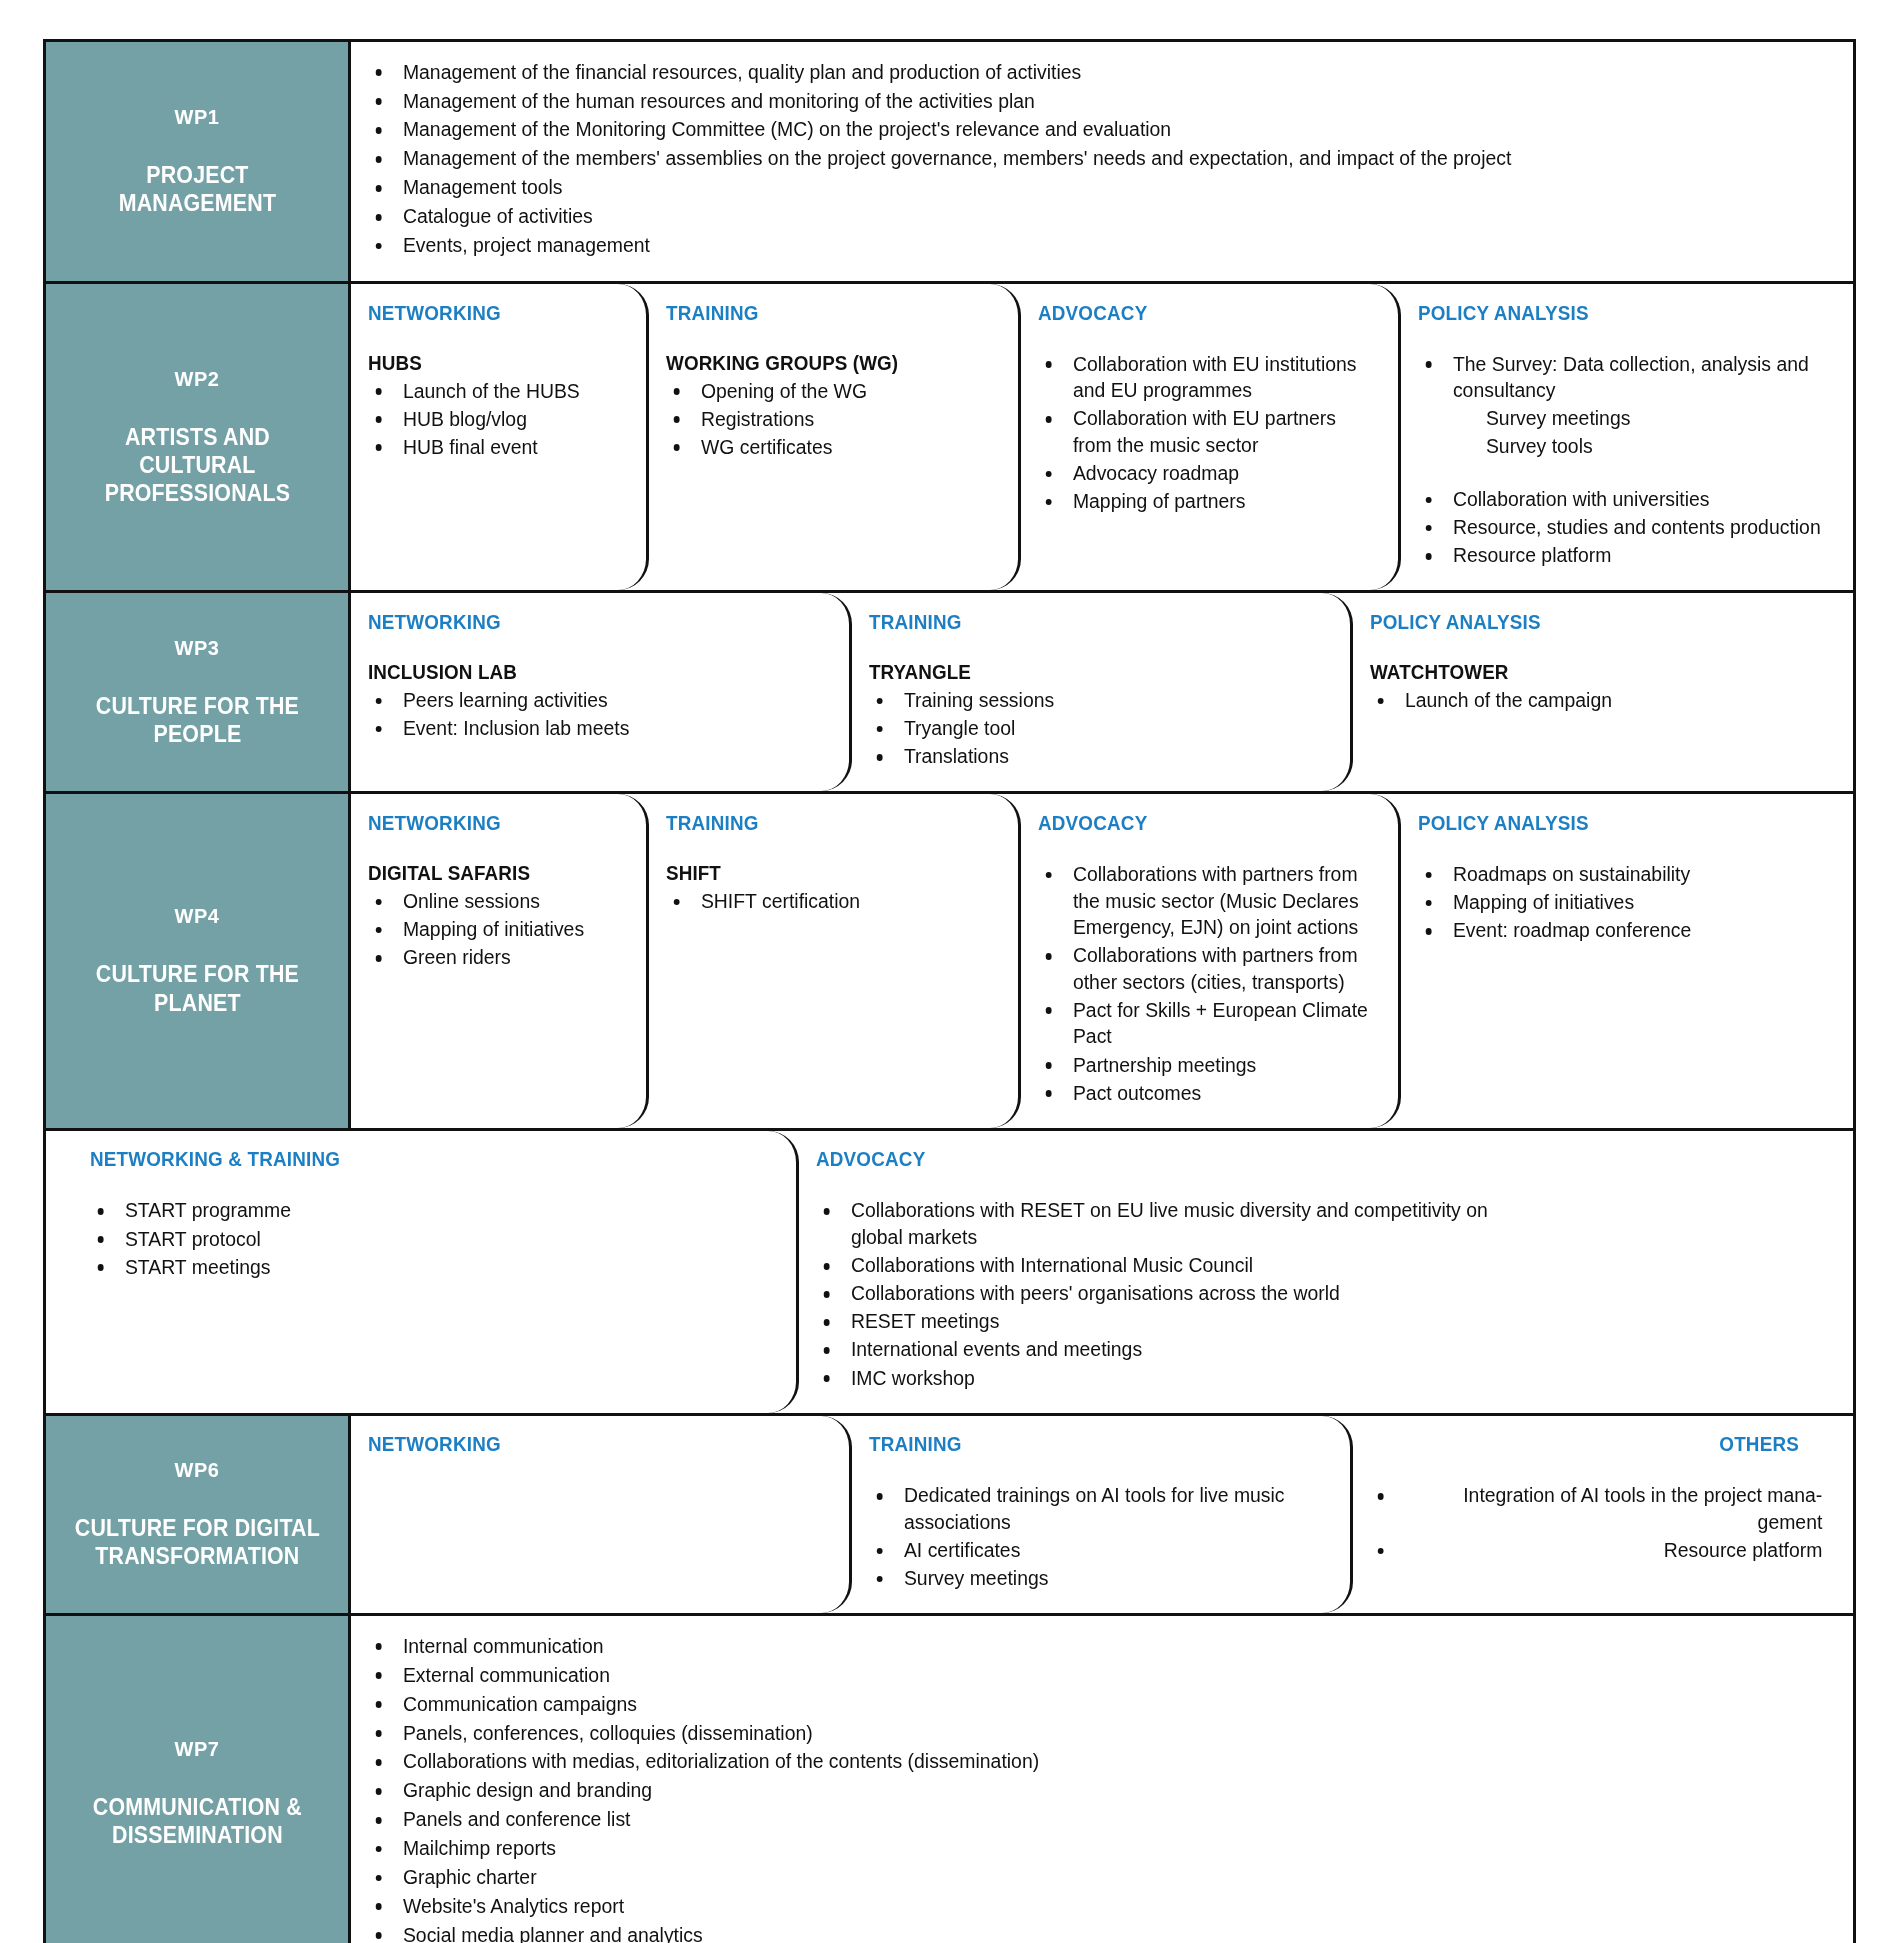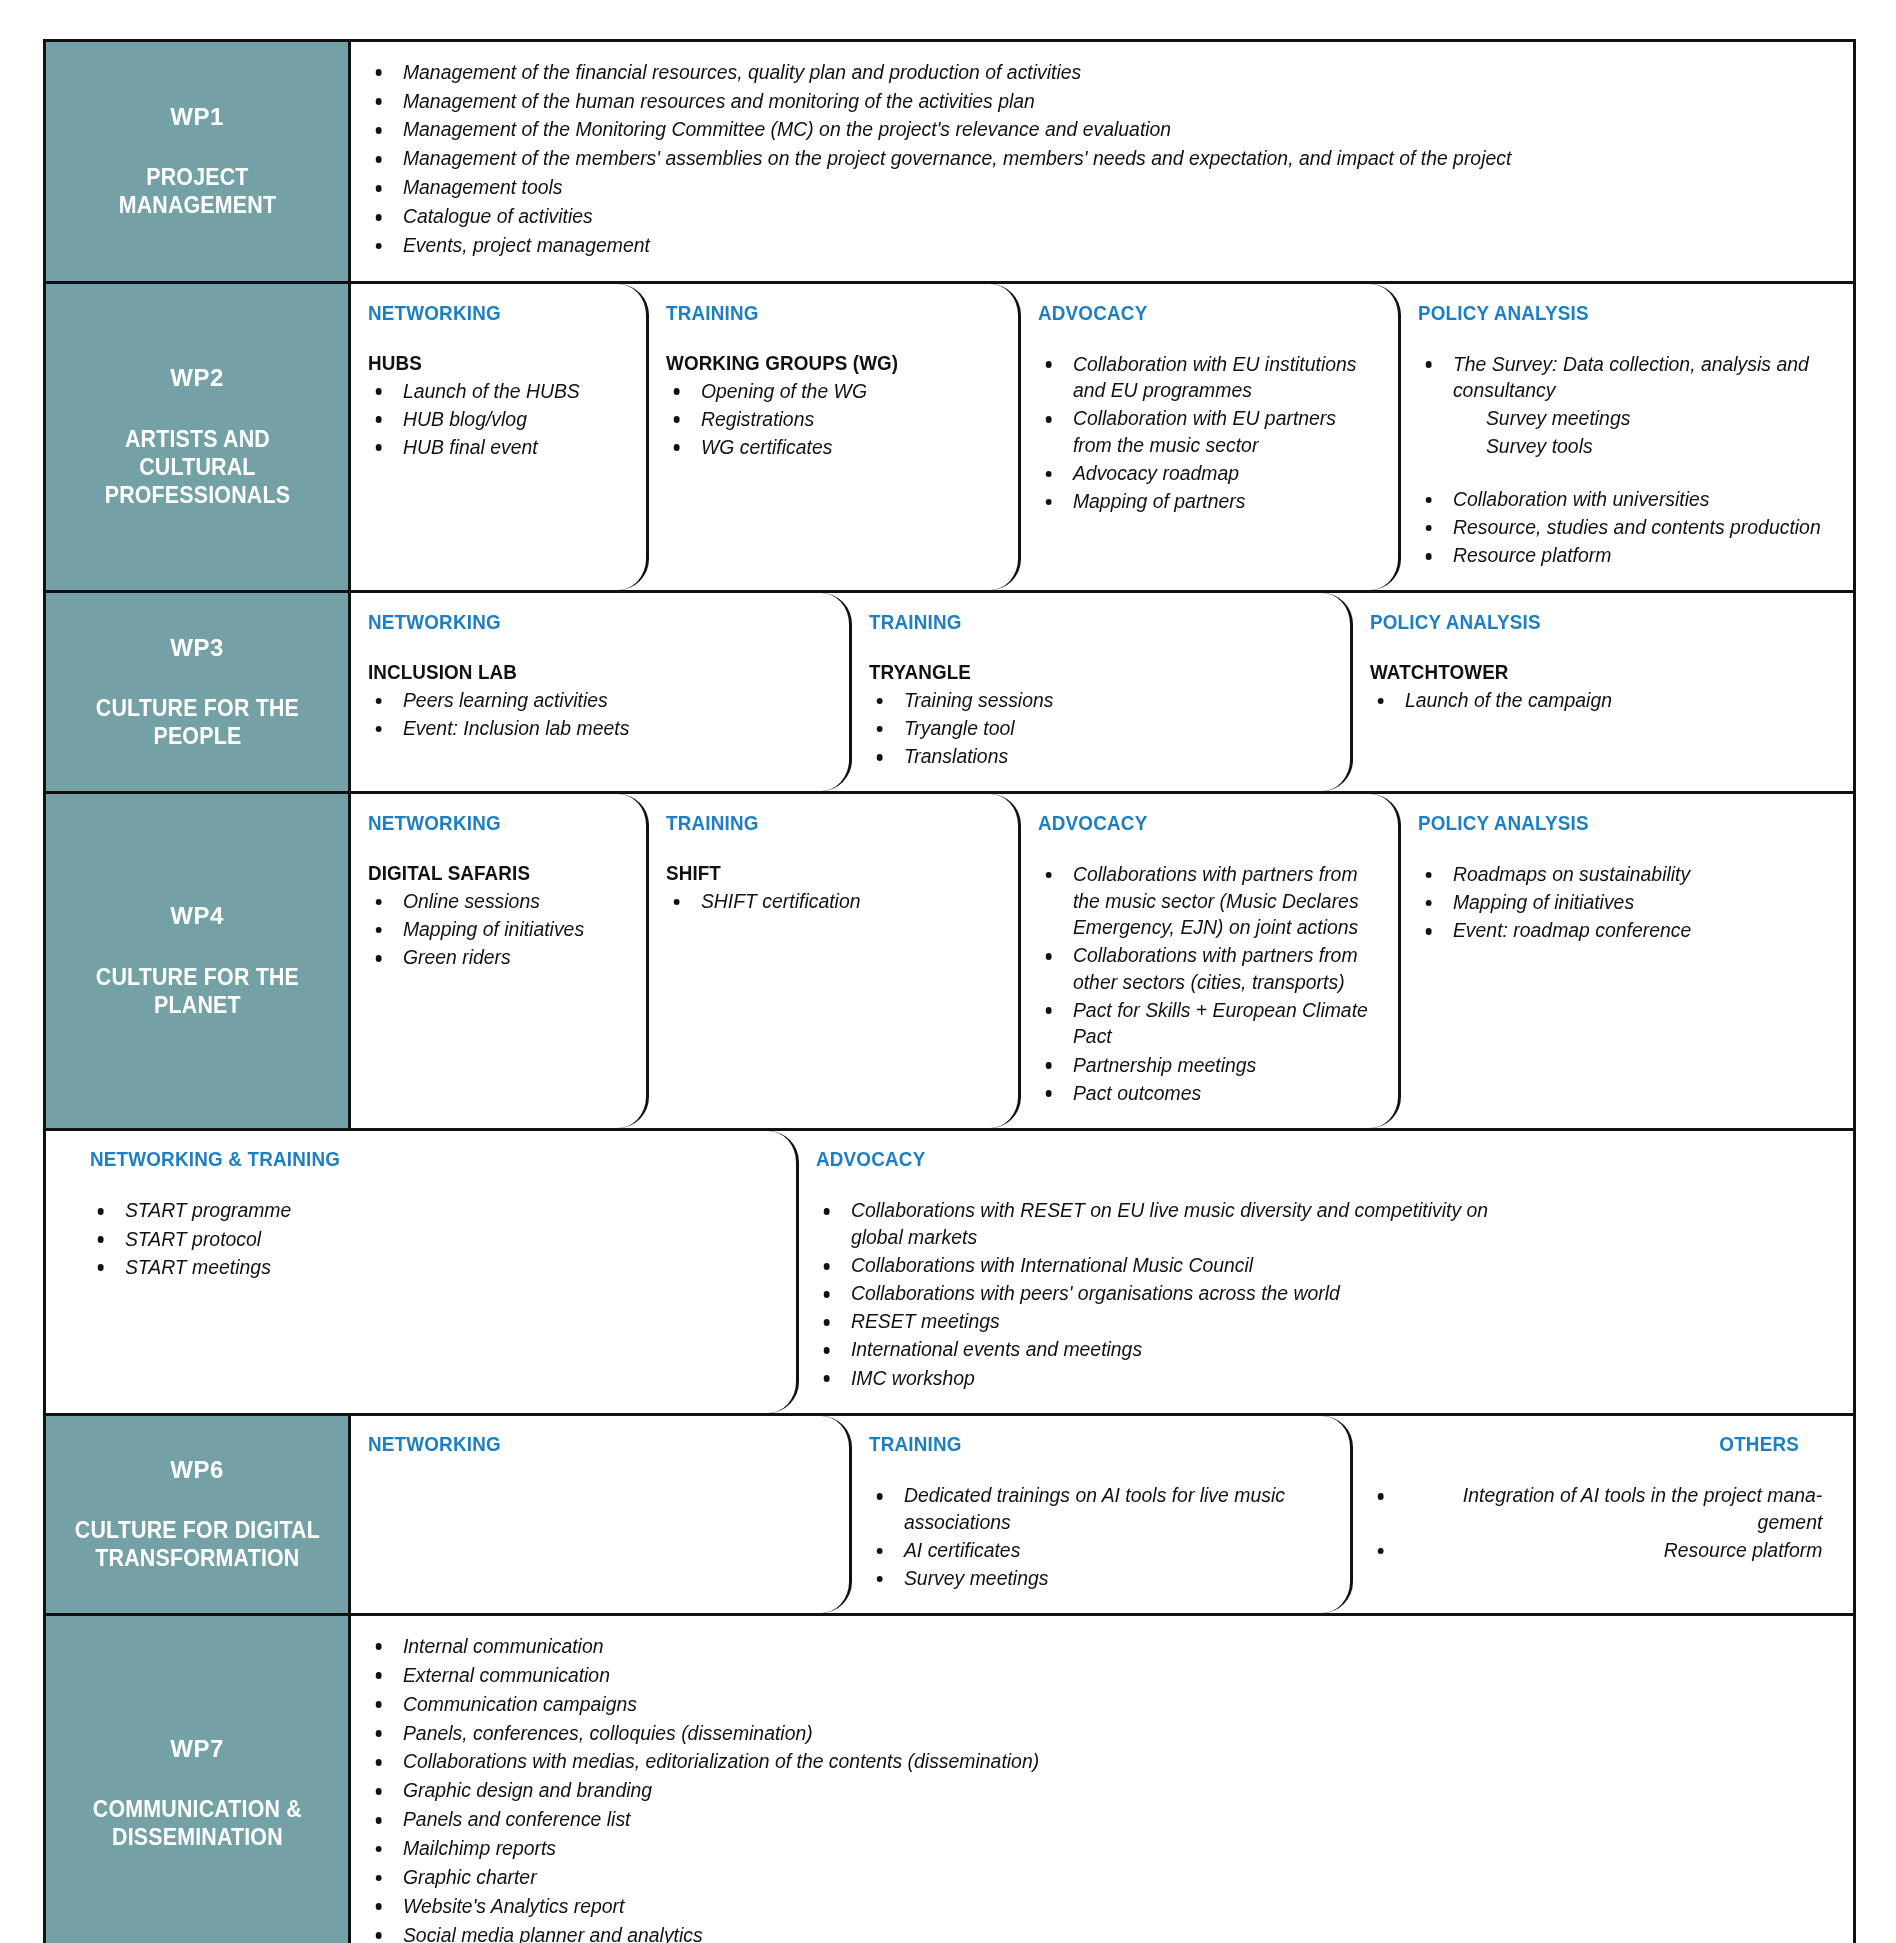--- a/index.html
+++ b/index.html
@@ -45,21 +45,21 @@
     flex-direction: column;
     align-items: center;
     justify-content: center;
     text-align: center;
     padding: 13.7px 10.6px;
     box-sizing: border-box;
   }
   .wp-code {
     font-family: "Liberation Sans", sans-serif;
     font-weight: bold;
-    font-size: 24px;
+    font-size: 20px;
     letter-spacing: 0.5px;
     line-height: 1.1;
     margin-bottom: 33px;
   }
   .wp-title {
     font-family: "Liberation Sans", sans-serif;
     font-weight: bold;
     font-size: 23px;
     line-height: 1.22;
     letter-spacing: 0.2px;
@@ -104,21 +104,20 @@
     transform: scaleX(0.92);
     transform-origin: left center;
     margin-bottom: 3px;
     white-space: nowrap;
   }
 
   ul.items {
     list-style: none;
     margin: 0;
     padding: 0;
-    font-style: italic;
   }
   ul.items li {
     position: relative;
     padding-left: 36px;
     font-size: 20px;
     line-height: 1.33;
     color: #111111;
     margin: 0 0 1.5px 0;
     transform: scaleX(0.97);
     transform-origin: left center;

